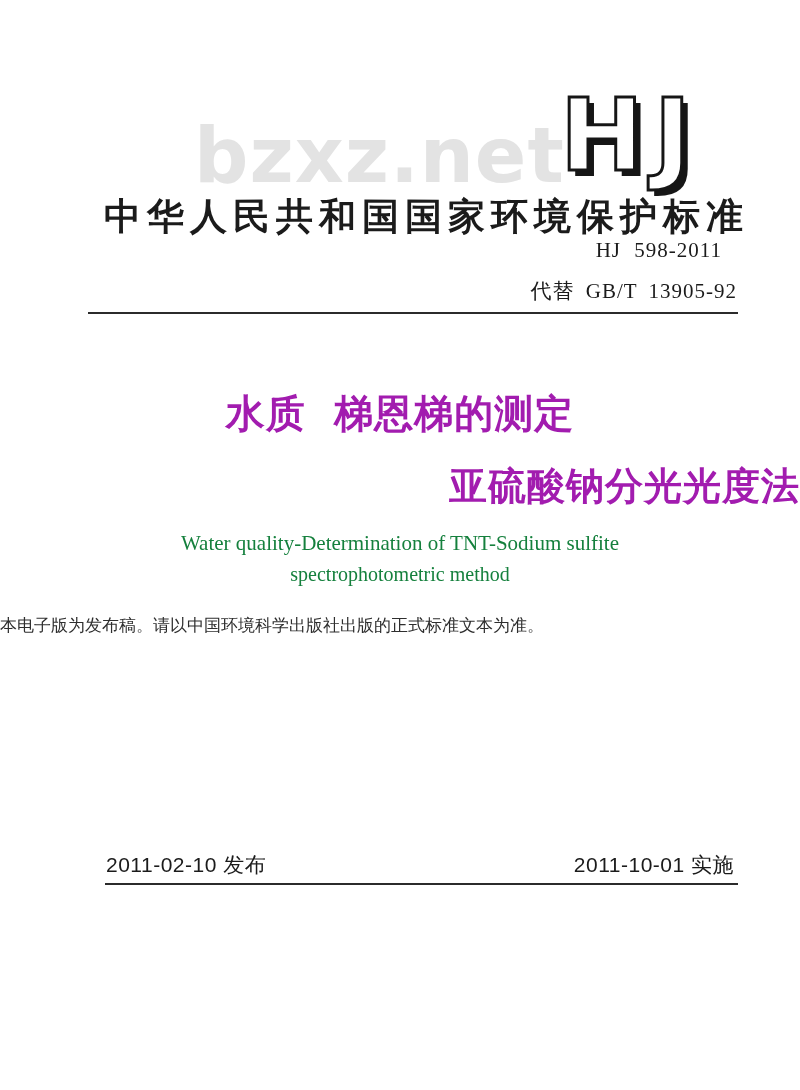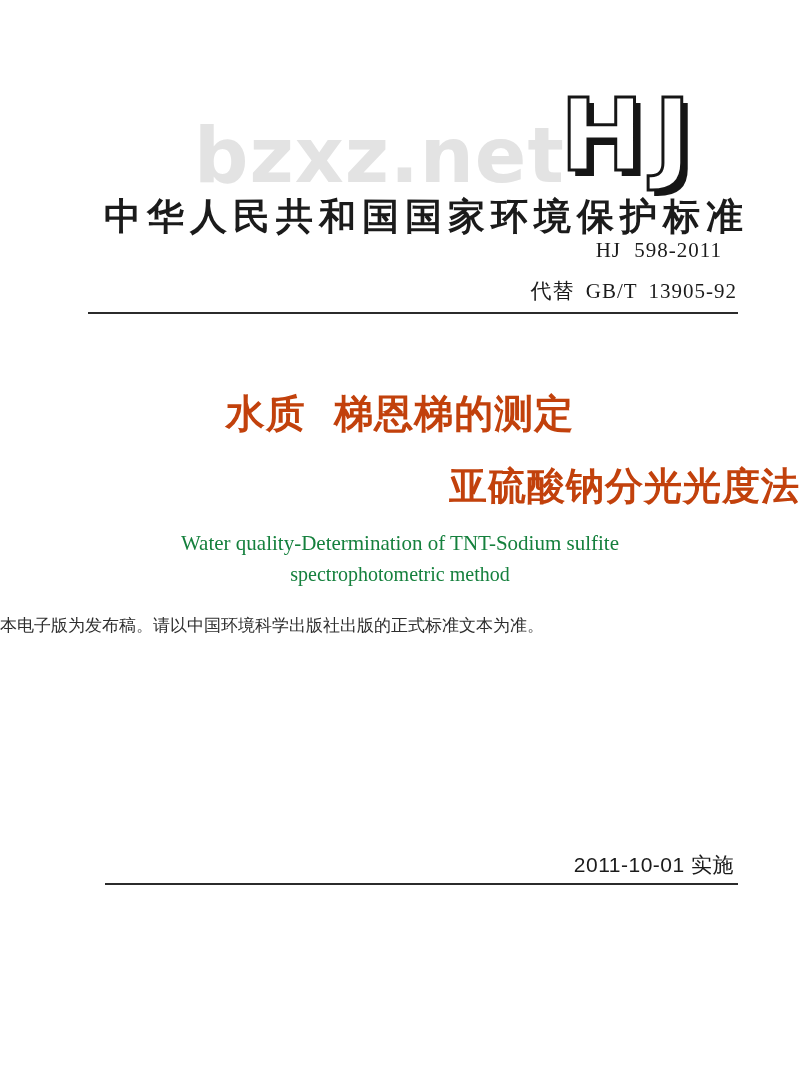--- a/index.html
+++ b/index.html
@@ -91,21 +91,21 @@
     z-index: 3;
   }
 
   
   .zh-title-1, .zh-title-2 {
     position: absolute;
     left: 0; right: 0;
     text-align: center;
     font-family: "DejaVu Sans", "Liberation Sans", sans-serif;
     font-weight: bold;
-    color: #c2410c;
+    color: #a21caf;
     z-index: 3;
   }
   .zh-title-1 { top: 387px; font-size: 39px; word-spacing: 14px; letter-spacing: 1px; }
   .zh-title-2 { top: 461px; font-size: 38px; letter-spacing: 1px; text-align: right; }
 
   .en-title-1, .en-title-2 {
     position: absolute;
     left: 0; right: 0;
     text-align: center;
     color: #15803d;
@@ -207,20 +207,21 @@
   <div class="zh-title-1">水质 梯恩梯的测定</div>
 
   <div class="zh-title-2">亚硫酸钠分光光度法</div>
 
   <div class="en-title-1">Water quality-Determination of TNT-Sodium sulfite</div>
 
   <div class="en-title-2">spectrophotometric method</div>
 
   <div class="notice">本电子版为发布稿。请以中国环境科学出版社出版的正式标准文本为准。</div>
 
+  <div class="issue-date">2011-02-10 发布</div>
 
   <div class="implementation-date">2011-10-01 实施</div>
 
   <div class="rule-footer"></div>
 
 
   <div class="publish-label">发 布</div>
 
   <div class="page-number">1</div>
 

